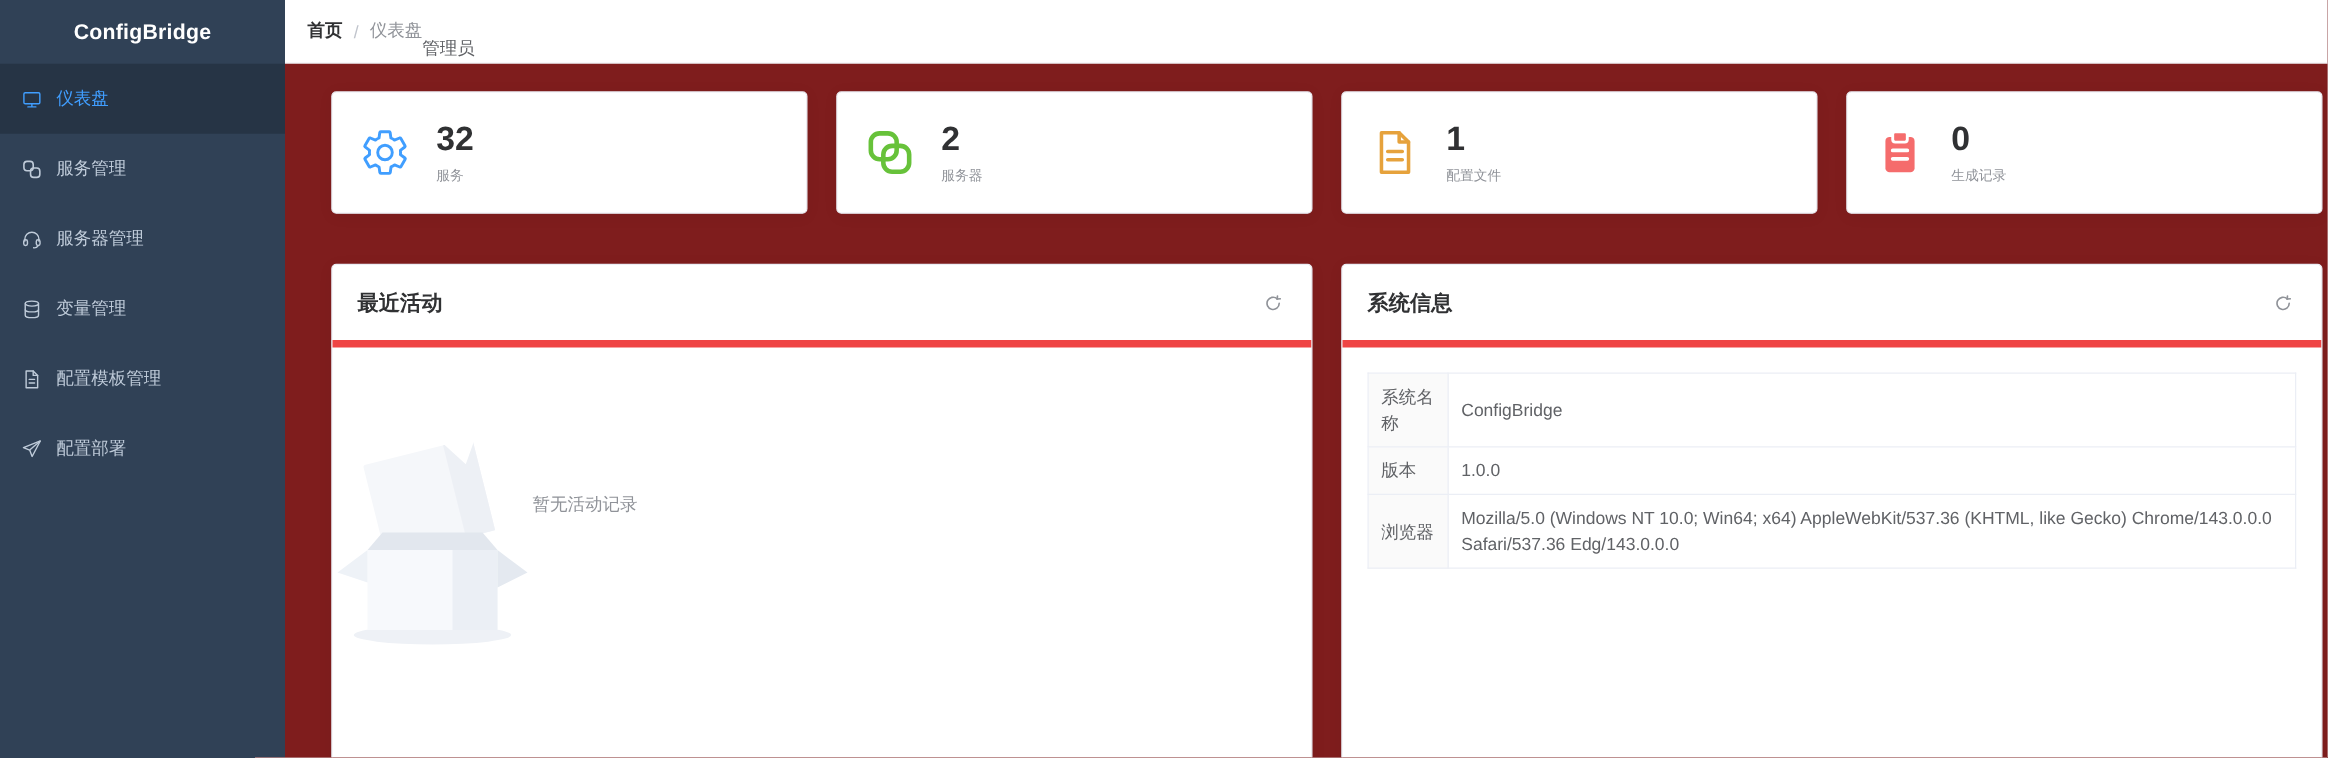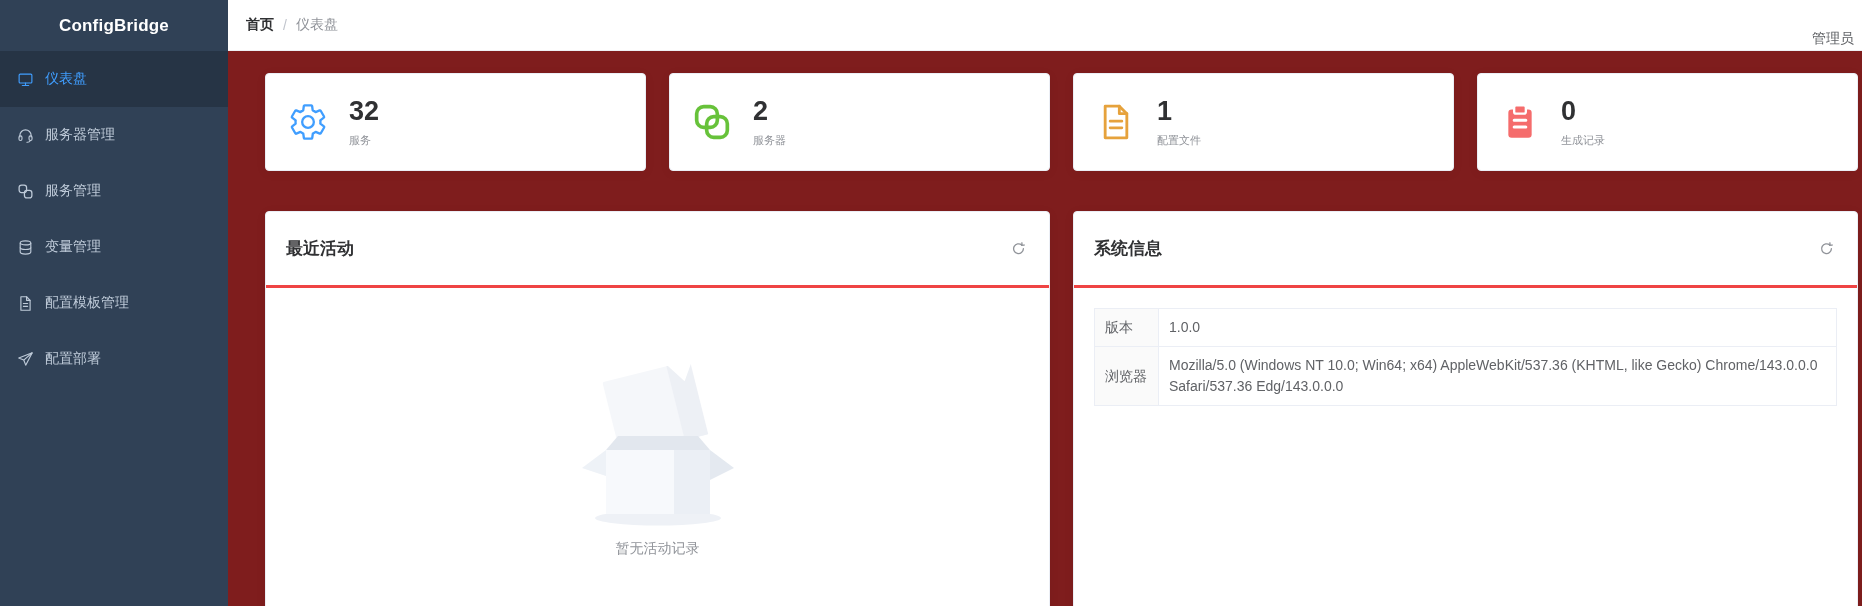--- a/index.html
+++ b/index.html
@@ -13,49 +13,49 @@
   .logo { height:51px; display:flex; align-items:center; justify-content:center;
           color:#ffffff; font-size:17px; font-weight:700; letter-spacing:.2px; }
   .menu { padding-top:0; }
   .menu-item { height:56px; display:flex; align-items:center; padding-left:17px;
                color:#bfcbd9; cursor:pointer; }
   .menu-item .mi-icon { width:17px; height:17px; margin-right:11px; flex:0 0 auto; display:block; }
   .menu-item.active { background:#263445; color:#409eff; }
   
   .topbar { position:absolute; left:228px; top:0; right:0; height:51px; background:#ffffff;
             border-bottom:1px solid #eef0f3; display:flex; align-items:center;
-            justify-content:space-between; padding:0 8px 0 18px; }
+            justify-content:flex-start; padding:0 8px 0 18px; }
   .breadcrumb { display:flex; align-items:center; gap:9px; font-size:14px; }
   .bc-home { color:#303133; font-weight:700; cursor:pointer; }
   .bc-sep { color:#c0c4cc; }
   .bc-current { color:#909399; }
   .user-name { color:#606266; white-space:nowrap; cursor:pointer;margin-top:28px; }
   
   .main { position:absolute; left:228px; top:51px; right:0; bottom:0;
           padding:22px 4px 0 37px; background:#7f1d1d; overflow:hidden; }
   .stats-grid { display:grid; grid-template-columns:repeat(4,1fr); gap:23px; }
   .stat-card { height:98px; background:#fff; border:1px solid #ebeef5; border-radius:4px;
                box-shadow:0 2px 12px rgba(0,0,0,.05); display:flex; align-items:center;
                padding-left:22px; cursor:pointer; }
   .stat-icon { width:40px; height:40px; flex:0 0 auto; }
   .stat-text { margin-left:21px; }
   .stat-value { font-size:27px; font-weight:700; color:#303133; line-height:30px; }
   .stat-label { font-size:11px; color:#909399; margin-top:7px; }
   
   .panels-grid { display:grid; grid-template-columns:repeat(2,1fr); gap:23px; margin-top:40px; }
   .panel { background:#fff; border:1px solid #ebeef5; border-radius:4px;
            box-shadow:0 2px 12px rgba(0,0,0,.05); min-height:430px; }
-  .panel-header { height:76px; display:flex; align-items:center; justify-content:space-between;
-                  padding:0 20px; border-bottom:3px solid #ef4444; }
+  .panel-header { height:66px; display:flex; align-items:center; justify-content:space-between;
+                  padding:0 20px; border-bottom:6px solid #ef4444; }
   .panel-title { font-size:17px; font-weight:700; color:#303133; }
   .refresh-btn { width:22px; height:22px; border:none; background:transparent; color:#909399;
                  cursor:pointer; display:flex; align-items:center; justify-content:center; padding:0; }
   .refresh-btn svg { width:15px; height:15px; }
   
-  .empty-wrap { display:flex; flex-direction:column; align-items:center; }
+  .empty-wrap { display:flex; flex-direction:row; align-items:center; }
   .empty-img { margin-top:74px; width:160px; height:170px; }
   .empty-text { margin-top:8px; font-size:14px; color:#909399; }
   
   .sys-body { padding:20px; }
   table.desc { width:100%; border-collapse:collapse; border:1px solid #ebeef5; table-layout:fixed; }
   table.desc td { border:1px solid #ebeef5; padding:8px 10px; vertical-align:middle;
                   font-size:14px; line-height:21px; color:#606266; word-wrap:break-word; }
   td.lbl { width:64px; background:#fafafa; color:#606266; }
   td.val { color:#606266; }
   .status-tag { display:inline-block; background:#f0f9eb; border:1px solid #e1f3d8; color:#67c23a;
@@ -73,38 +73,38 @@
         <g fill="none" stroke="currentColor" stroke-width="1.6" stroke-linecap="round">
           <rect x="3" y="4.5" width="18" height="12.5" rx="1.5"></rect>
           <path d="M12 17v3.5M7.5 20.5h9"></path>
         </g>
       </svg>
       <span>仪表盘</span>
     </div>
 
     <div class="menu-item">
       <svg class="mi-icon" viewBox="0 0 24 24">
+        <g fill="none" stroke="currentColor" stroke-width="1.8">
+          <rect x="3" y="3" width="10.5" height="10.5" rx="3.5"></rect>
+          <rect x="10.5" y="10.5" width="10.5" height="10.5" rx="3.5"></rect>
+        </g>
+      </svg>
+      <span>服务管理</span>
+    </div>
+
+    <div class="menu-item">
+      <svg class="mi-icon" viewBox="0 0 24 24">
         <g fill="none" stroke="currentColor" stroke-width="1.6" stroke-linecap="round">
           <path d="M4 14v-2a8 8 0 0 1 16 0v2"></path>
           <rect x="2.8" y="12.5" width="4.2" height="6.5" rx="2"></rect>
           <rect x="17" y="12.5" width="4.2" height="6.5" rx="2"></rect>
           <path d="M19 19a5 5 0 0 1-5 2.5"></path>
         </g>
       </svg>
       <span>服务器管理</span>
-    </div>
-
-    <div class="menu-item">
-      <svg class="mi-icon" viewBox="0 0 24 24">
-        <g fill="none" stroke="currentColor" stroke-width="1.8">
-          <rect x="3" y="3" width="10.5" height="10.5" rx="3.5"></rect>
-          <rect x="10.5" y="10.5" width="10.5" height="10.5" rx="3.5"></rect>
-        </g>
-      </svg>
-      <span>服务管理</span>
     </div>
 
     <div class="menu-item">
       <svg class="mi-icon" viewBox="0 0 24 24">
         <g fill="none" stroke="currentColor" stroke-width="1.6">
           <ellipse cx="12" cy="5.5" rx="7.5" ry="2.8"></ellipse>
           <path d="M4.5 5.5v13c0 1.55 3.36 2.8 7.5 2.8s7.5-1.25 7.5-2.8v-13"></path>
           <path d="M4.5 12c0 1.55 3.36 2.8 7.5 2.8s7.5-1.25 7.5-2.8"></path>
         </g>
       </svg>
@@ -242,20 +242,24 @@
               <path d="M13.2 8.2a5.2 5.2 0 1 1-1.7-3.85"></path>
               <path d="M11.7 1.9l-.2 2.6 2.6-.2"></path>
             </g>
           </svg>
         </button>
       </div>
       <div class="sys-body">
         <table class="desc">
           <tbody>
             <tr>
+              <td class="lbl">系统名称</td>
+              <td class="val">ConfigBridge</td>
+            </tr>
+            <tr>
               <td class="lbl">版本</td>
               <td class="val">1.0.0</td>
             </tr>
             <tr>
               <td class="lbl">浏览器</td>
               <td class="val">Mozilla/5.0 (Windows NT 10.0; Win64; x64) AppleWebKit/537.36 (KHTML, like Gecko) Chrome/143.0.0.0 Safari/537.36 Edg/143.0.0.0</td>
             </tr>
           </tbody>
         </table>
       </div>

